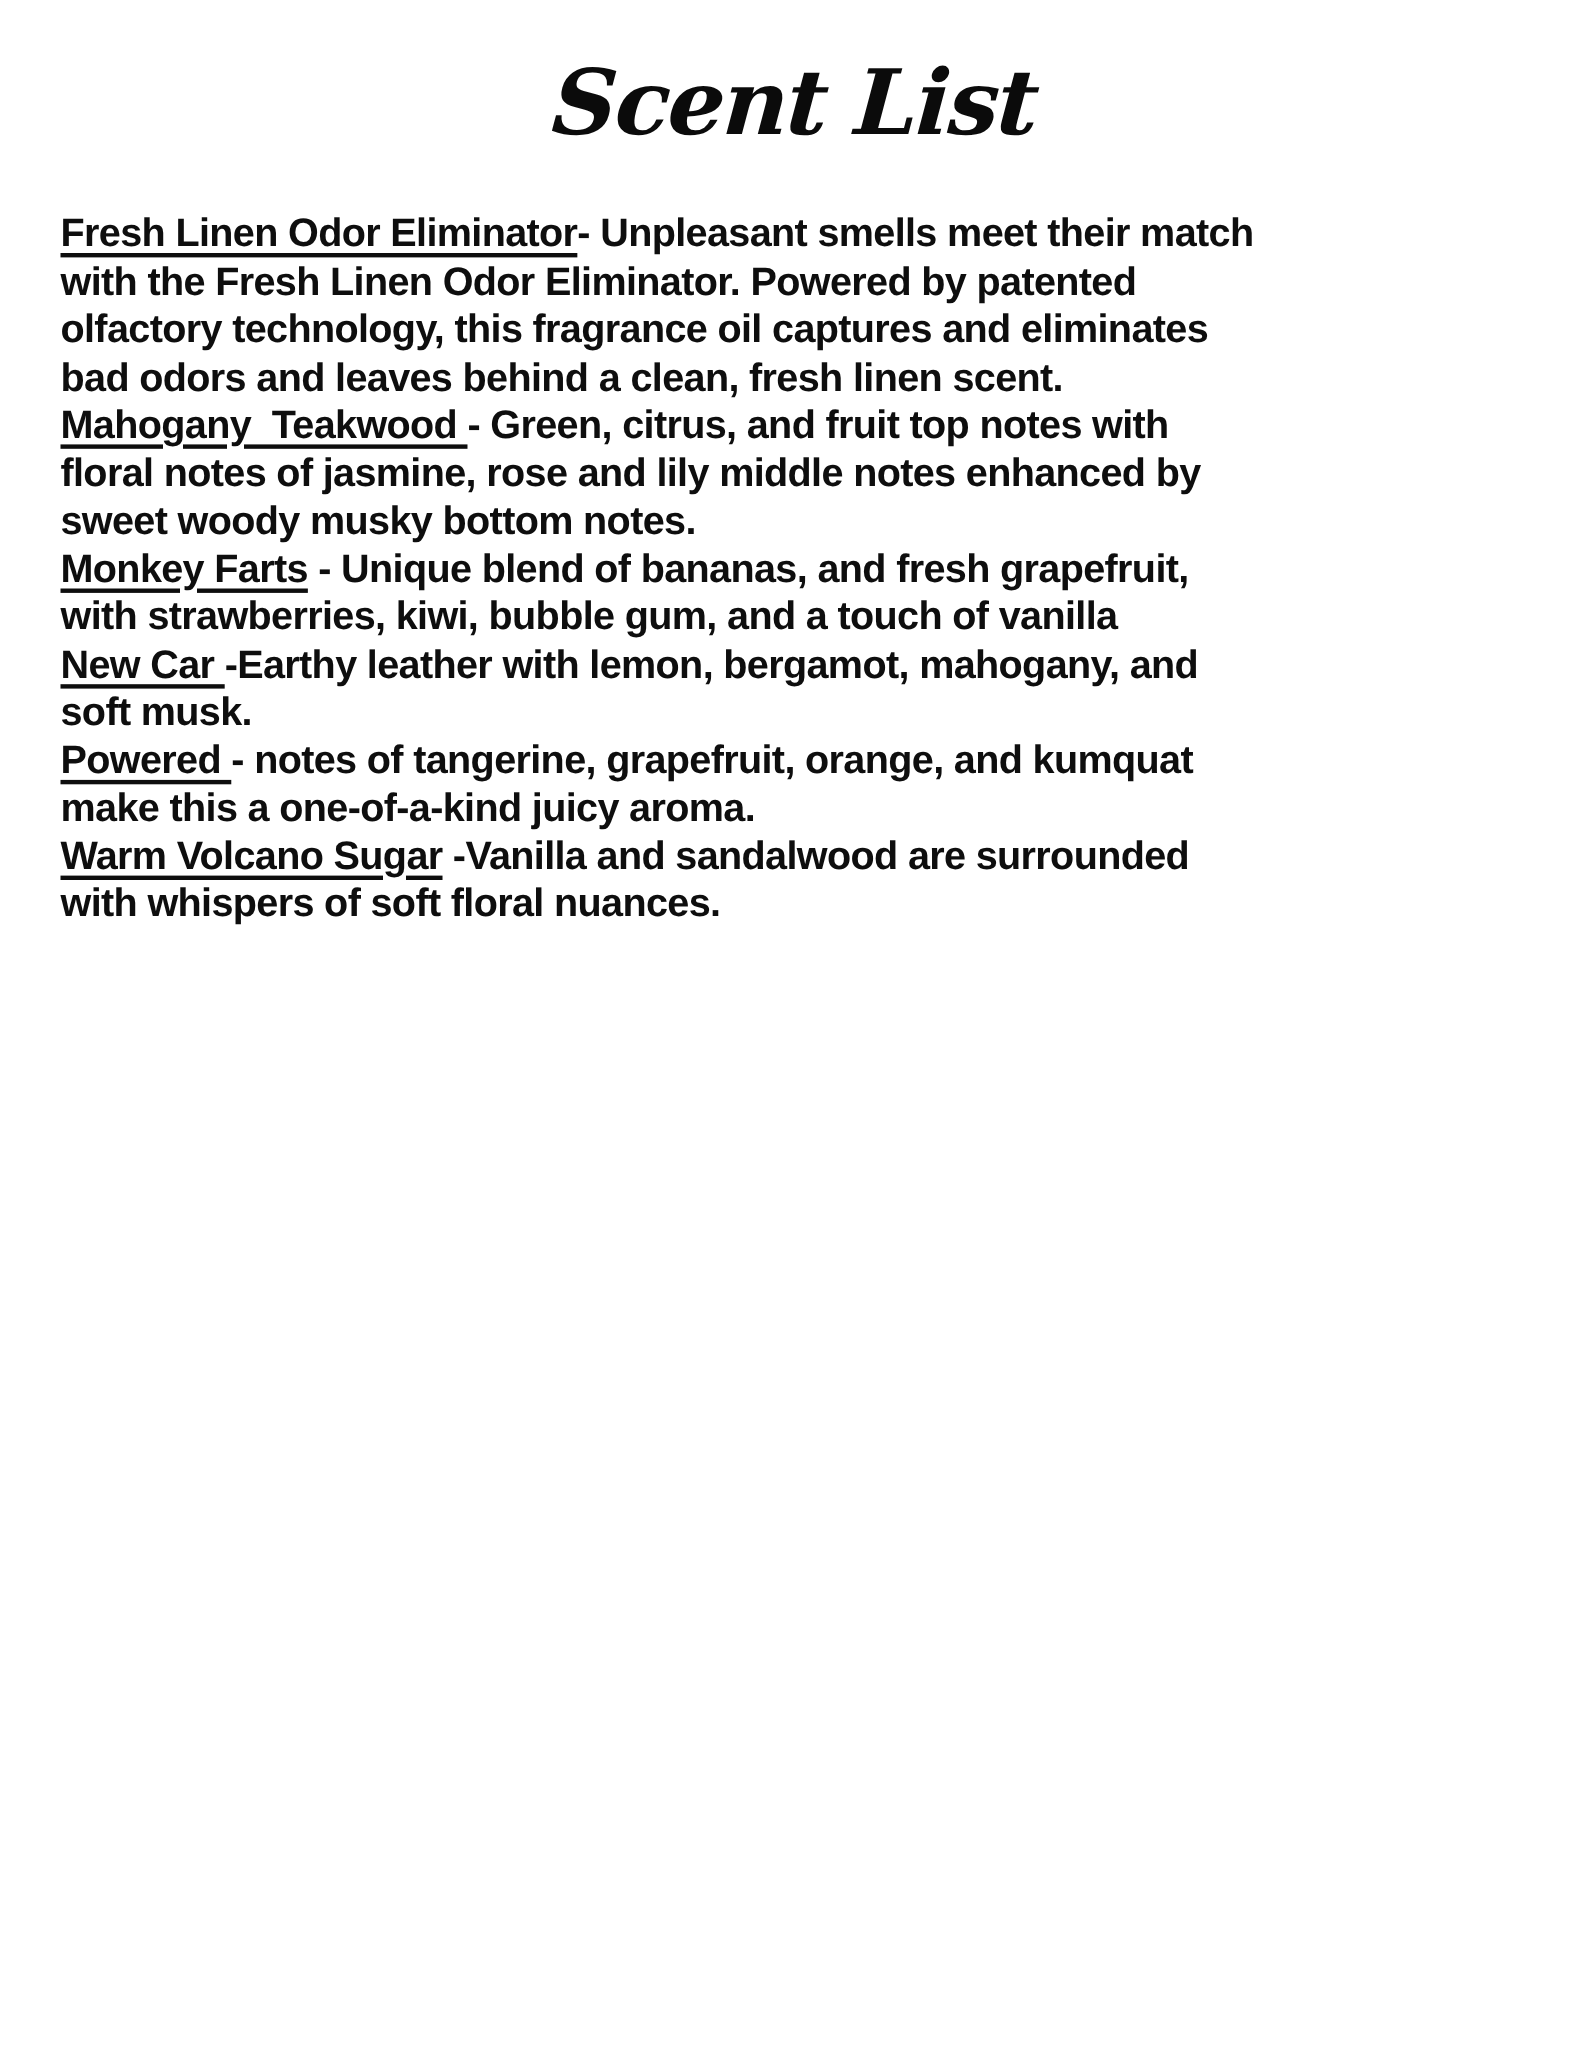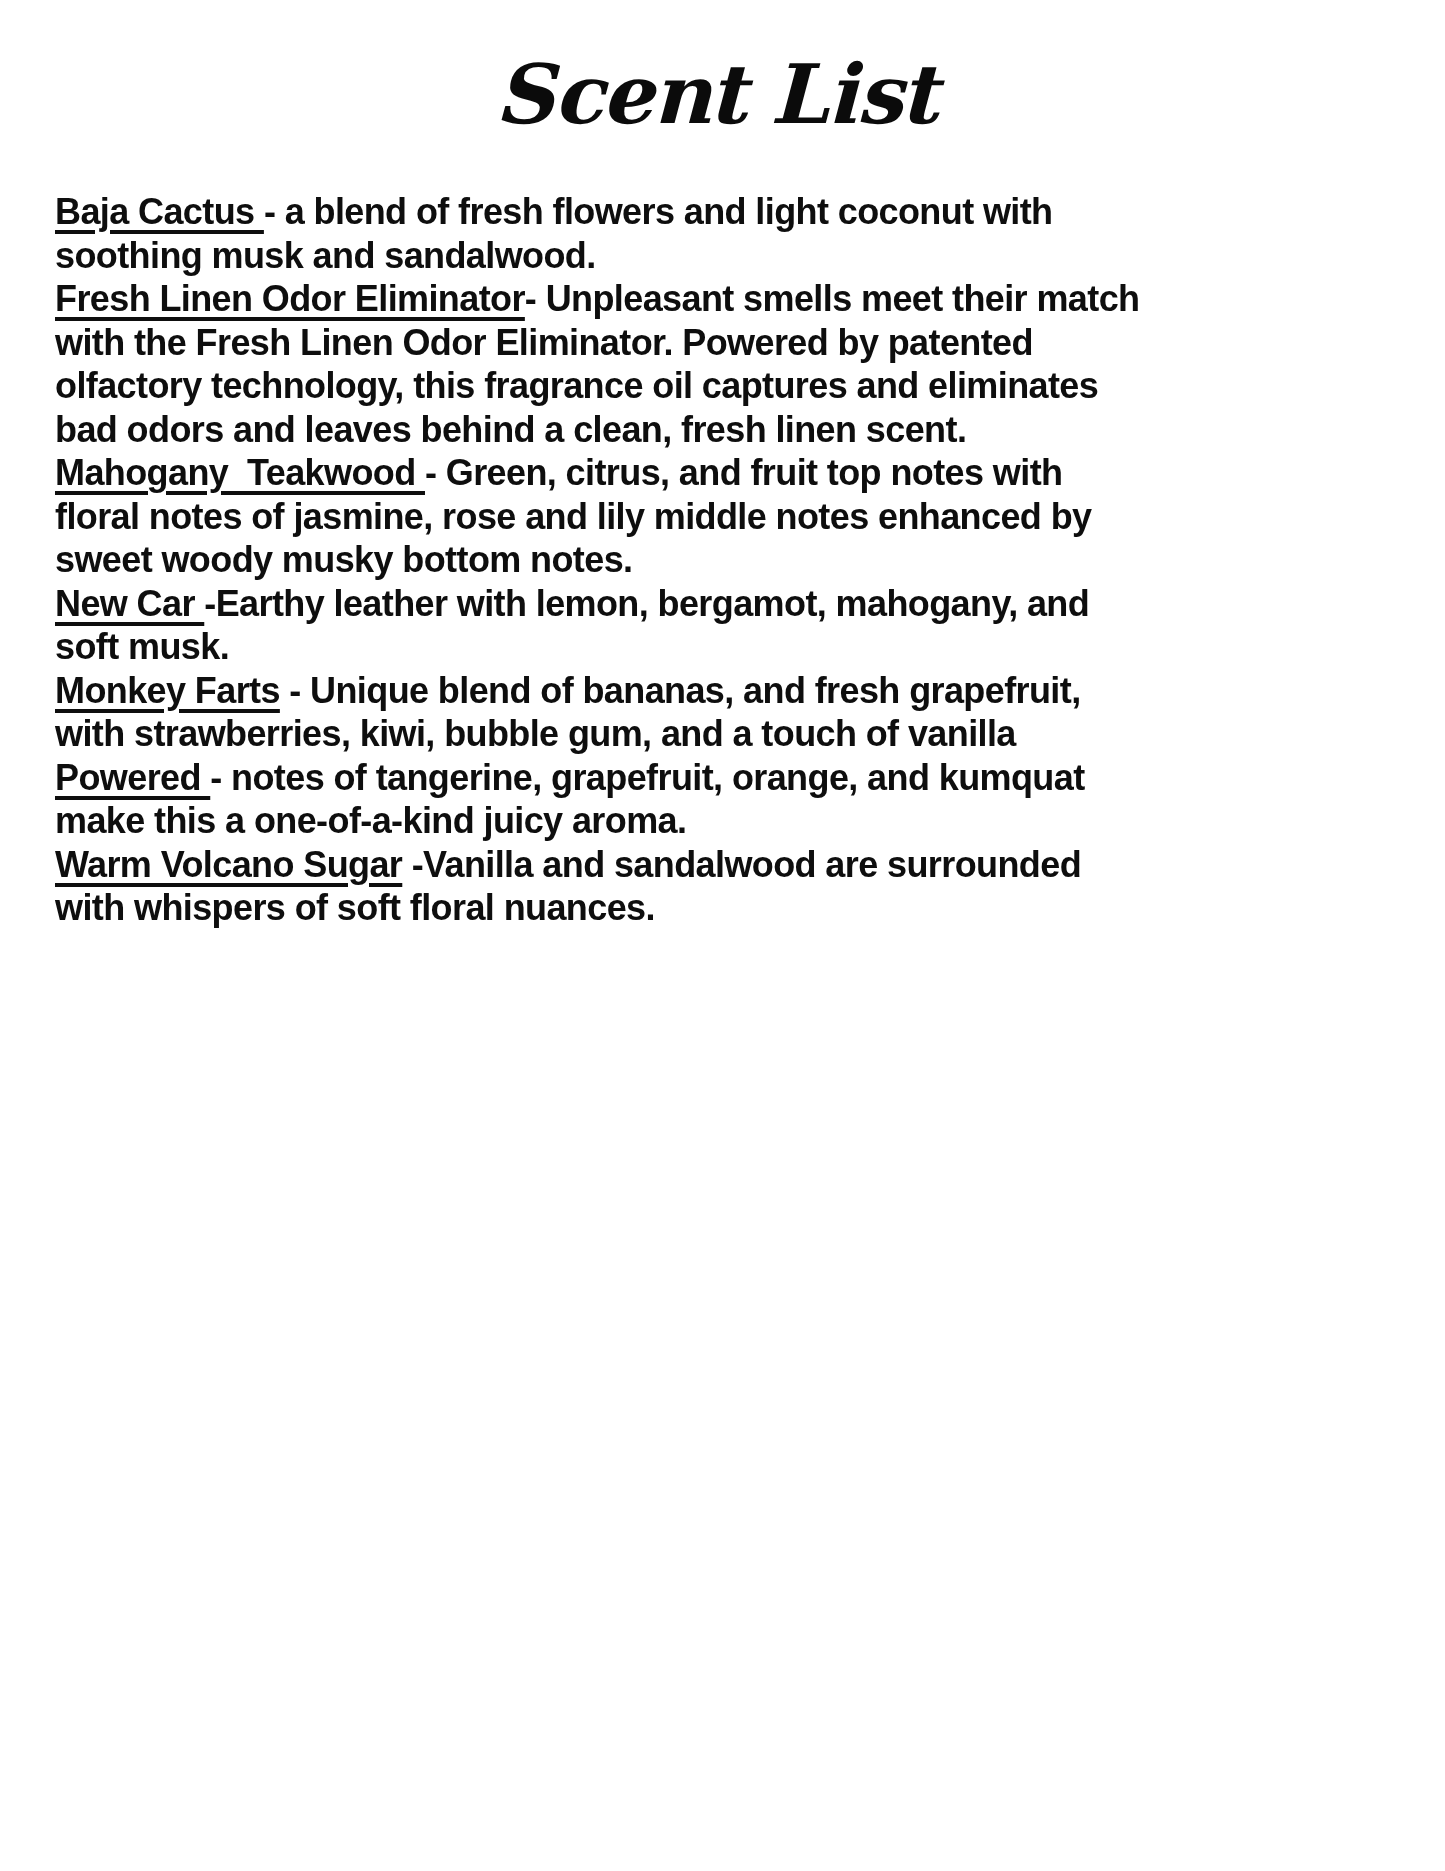--- a/index.html
+++ b/index.html
@@ -54,41 +54,39 @@
 </style>
 </head>
 <body>
 
 <div class="page">
 
   <h1 class="title">Scent List</h1>
 
   <main class="scent-list">
 
-    <p><span class="scent-name">Baja Cactus </span><span class="scent-desc">- a blend of fresh flowers and light coconut with
-soothing musk and sandalwood.</span></p>
 
 
 
 
 
     <p><span class="scent-name">Fresh Linen Odor Eliminator</span><span class="scent-desc">- Unpleasant smells meet their match
 with the Fresh Linen Odor Eliminator. Powered by patented
 olfactory technology, this fragrance oil captures and eliminates
 bad odors and leaves behind a clean, fresh linen scent.</span></p>
 
     <p><span class="scent-name">Mahogany  Teakwood </span><span class="scent-desc">- Green, citrus, and fruit top notes with
 floral notes of jasmine, rose and lily middle notes enhanced by
 sweet woody musky bottom notes.</span></p>
 
+    <p><span class="scent-name">Monkey Farts</span><span class="scent-desc"> - Unique blend of bananas, and fresh grapefruit,
+with strawberries, kiwi, bubble gum, and a touch of vanilla</span></p>
+
     <p><span class="scent-name">New Car </span><span class="scent-desc">-Earthy leather with lemon, bergamot, mahogany, and
 soft musk.</span></p>
-
-    <p><span class="scent-name">Monkey Farts</span><span class="scent-desc"> - Unique blend of bananas, and fresh grapefruit,
-with strawberries, kiwi, bubble gum, and a touch of vanilla</span></p>
 
     <p><span class="scent-name">Powered </span><span class="scent-desc">- notes of tangerine, grapefruit, orange, and kumquat
 make this a one-of-a-kind juicy aroma.</span></p>
 
     <p><span class="scent-name">Warm Volcano Sugar</span><span class="scent-desc"> -Vanilla and sandalwood are surrounded
 with whispers of soft floral nuances.</span></p>
 
   </main>
 </div>
 

